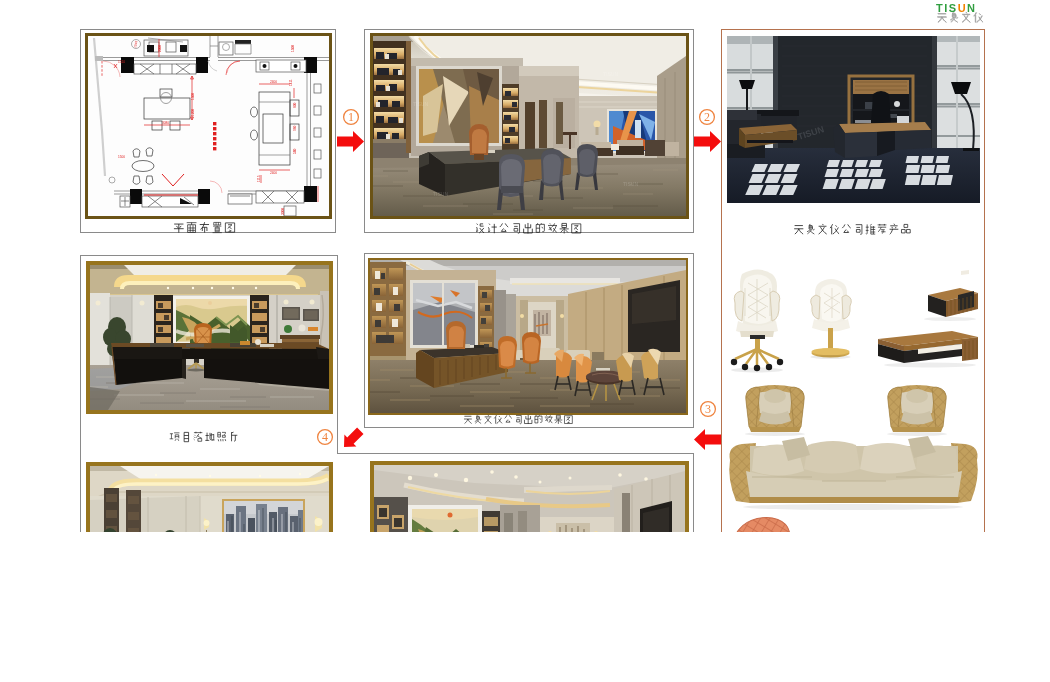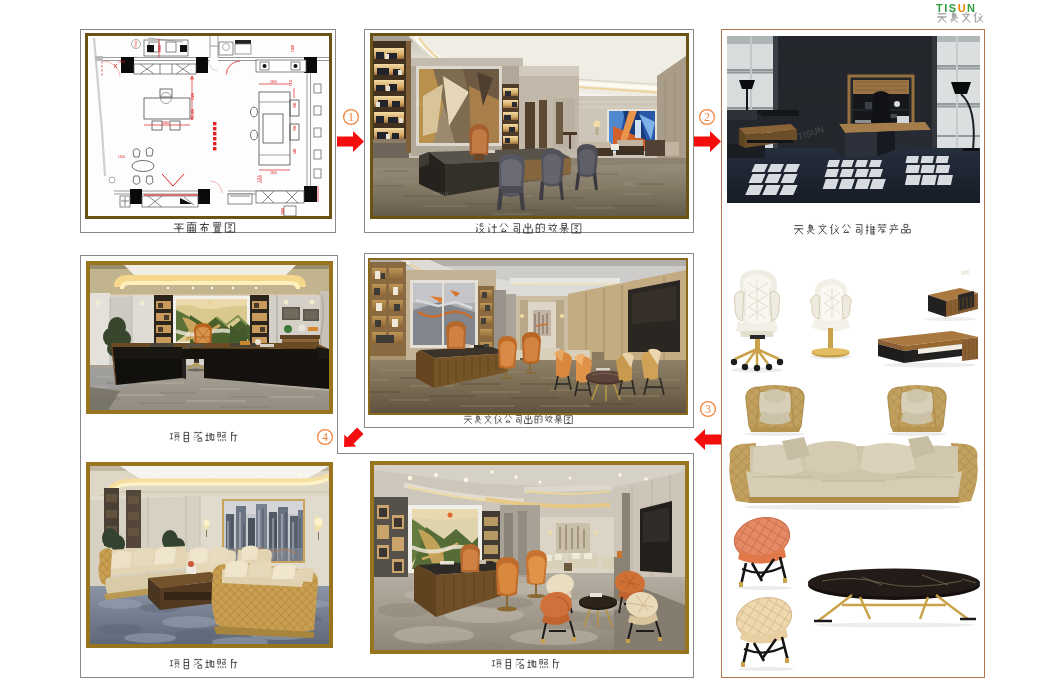--- a/index.html
+++ b/index.html
@@ -1,16 +1,16 @@
 <!DOCTYPE html>
 <html><head>
 <meta charset="utf-8">
 <style>
 html,body{margin:0;padding:0;background:#ffffff;}
-#page{position:relative;width:1050px;height:682px;background:#ffffff;overflow:hidden;font-family:"Liberation Sans",sans-serif;border-radius:21px;}
+#page{position:relative;width:1050px;height:532px;background:#ffffff;overflow:hidden;font-family:"Liberation Sans",sans-serif;border-radius:21px;}
 .box{position:absolute;background:#fff;border:1px solid #8a8a8a;box-sizing:border-box;}
 .photo{position:absolute;box-sizing:border-box;overflow:hidden;}
 .cap{position:absolute;}
 .num{position:absolute;}
 svg{display:block;}
 </style>
 </head>
 <body>
 <div id="page">
 <svg width="0" height="0" style="position:absolute">

